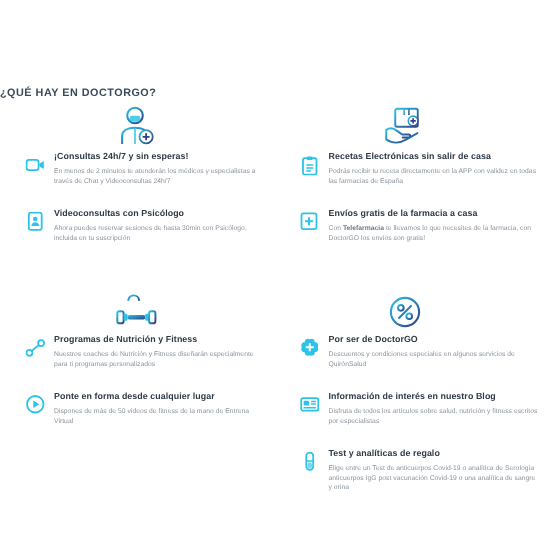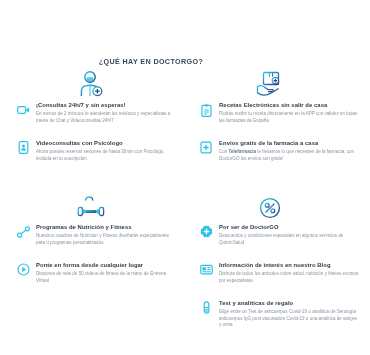--- a/index.html
+++ b/index.html
@@ -7,21 +7,20 @@
     width:370px;height:355px;
     background:#ffffff;
     font-family:"Liberation Sans","DejaVu Sans",sans-serif;
     color:#3d4852;
     overflow:hidden;
   }
   .page{position:relative;width:370px;height:355px;box-sizing:border-box;}
 
   .section-title{
     position:absolute;top:57px;left:0;width:302px;
-    text-align:center;
     font-size:7.2px;
     font-weight:bold;
     letter-spacing:.35px;
     color:#3b4a5a;
   }
 
   .grid{
     position:absolute;top:68px;left:0;width:370px;
     display:flex;
   }

